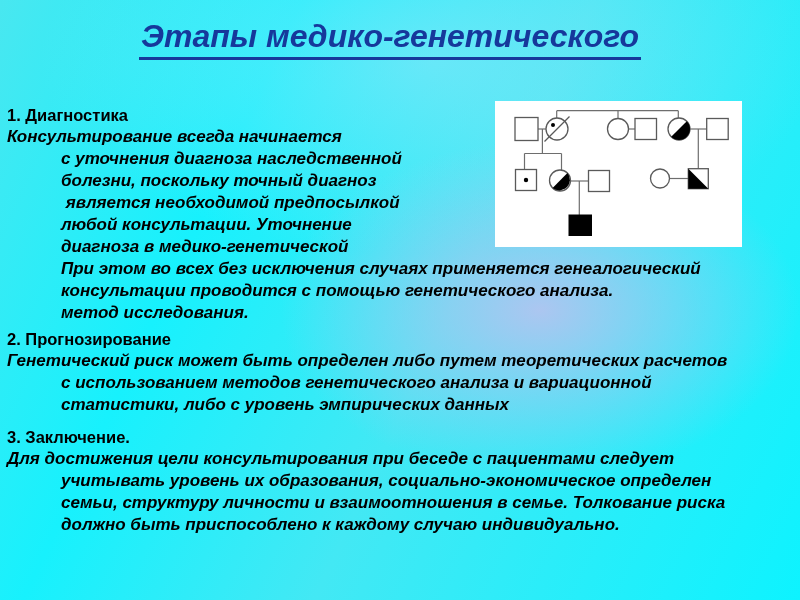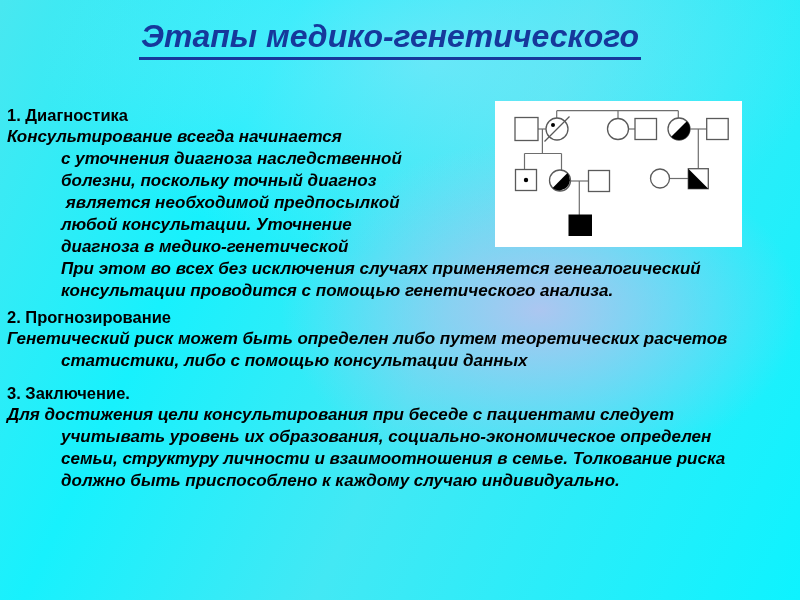--- a/index.html
+++ b/index.html
@@ -69,24 +69,26 @@
   <div class="body-text">
     <div class="sec-heading">1. Диагностика</div>
     <div class="line">Консультирование всегда начинается</div>
     <div class="line indent">с уточнения диагноза наследственной</div>
     <div class="line indent">болезни, поскольку точный диагноз</div>
     <div class="line indent"> является необходимой предпосылкой</div>
     <div class="line indent">любой консультации. Уточнение</div>
     <div class="line indent">диагноза в медико-генетической</div>
     <div class="line indent">При этом во всех без исключения случаях применяется генеалогический</div>
     <div class="line indent">консультации проводится с помощью генетического анализа.</div>
+    <div class="line indent">метод исследования.</div>
 
     <div class="sec-heading mt4">2. Прогнозирование</div>
     <div class="line">Генетический риск может быть определен либо путем теоретических расчетов</div>
-    <div class="line indent">статистики, либо с помощью консультации данных</div>
+    <div class="line indent">с использованием методов генетического анализа и вариационной</div>
+    <div class="line indent">статистики, либо с уровень эмпирических данных</div>
 
     <div class="sec-heading mt10">3. Заключение.</div>
     <div class="line">Для достижения цели консультирования при беседе с пациентами следует</div>
     <div class="line indent">учитывать уровень их образования, социально-экономическое определен</div>
     <div class="line indent">семьи, структуру личности и взаимоотношения в семье. Толкование риска</div>
     <div class="line indent">должно быть приспособлено к каждому случаю индивидуально.</div>
   </div>
 
   <div class="figure-panel">
     <svg width="247" height="146" viewBox="0 0 247 146" xmlns="http://www.w3.org/2000/svg">

